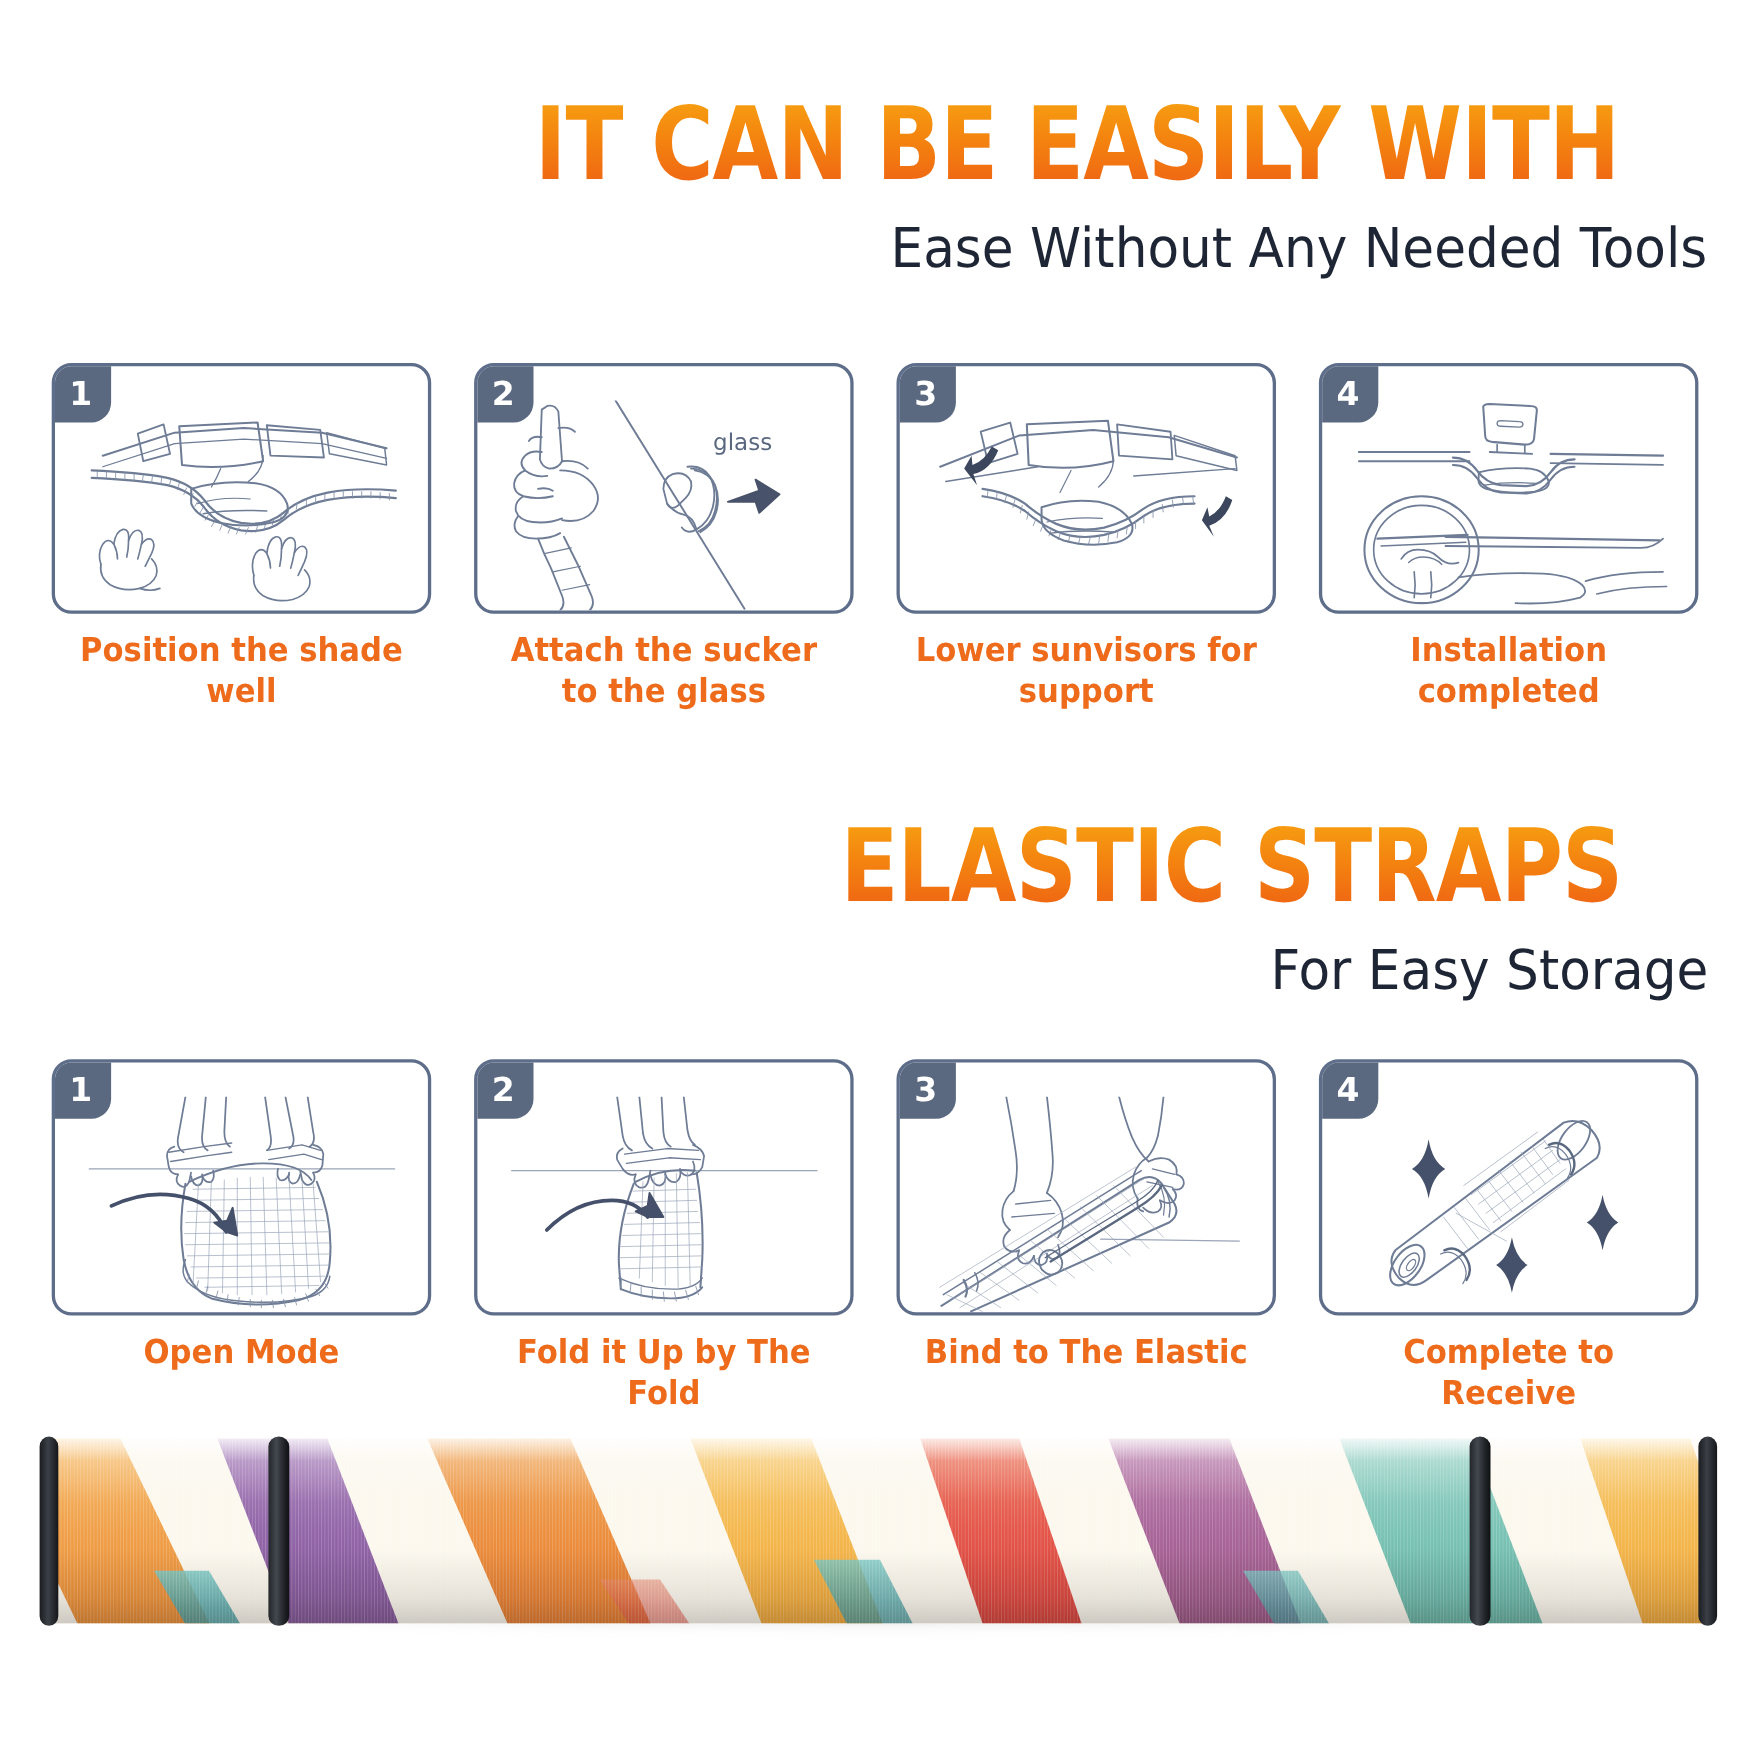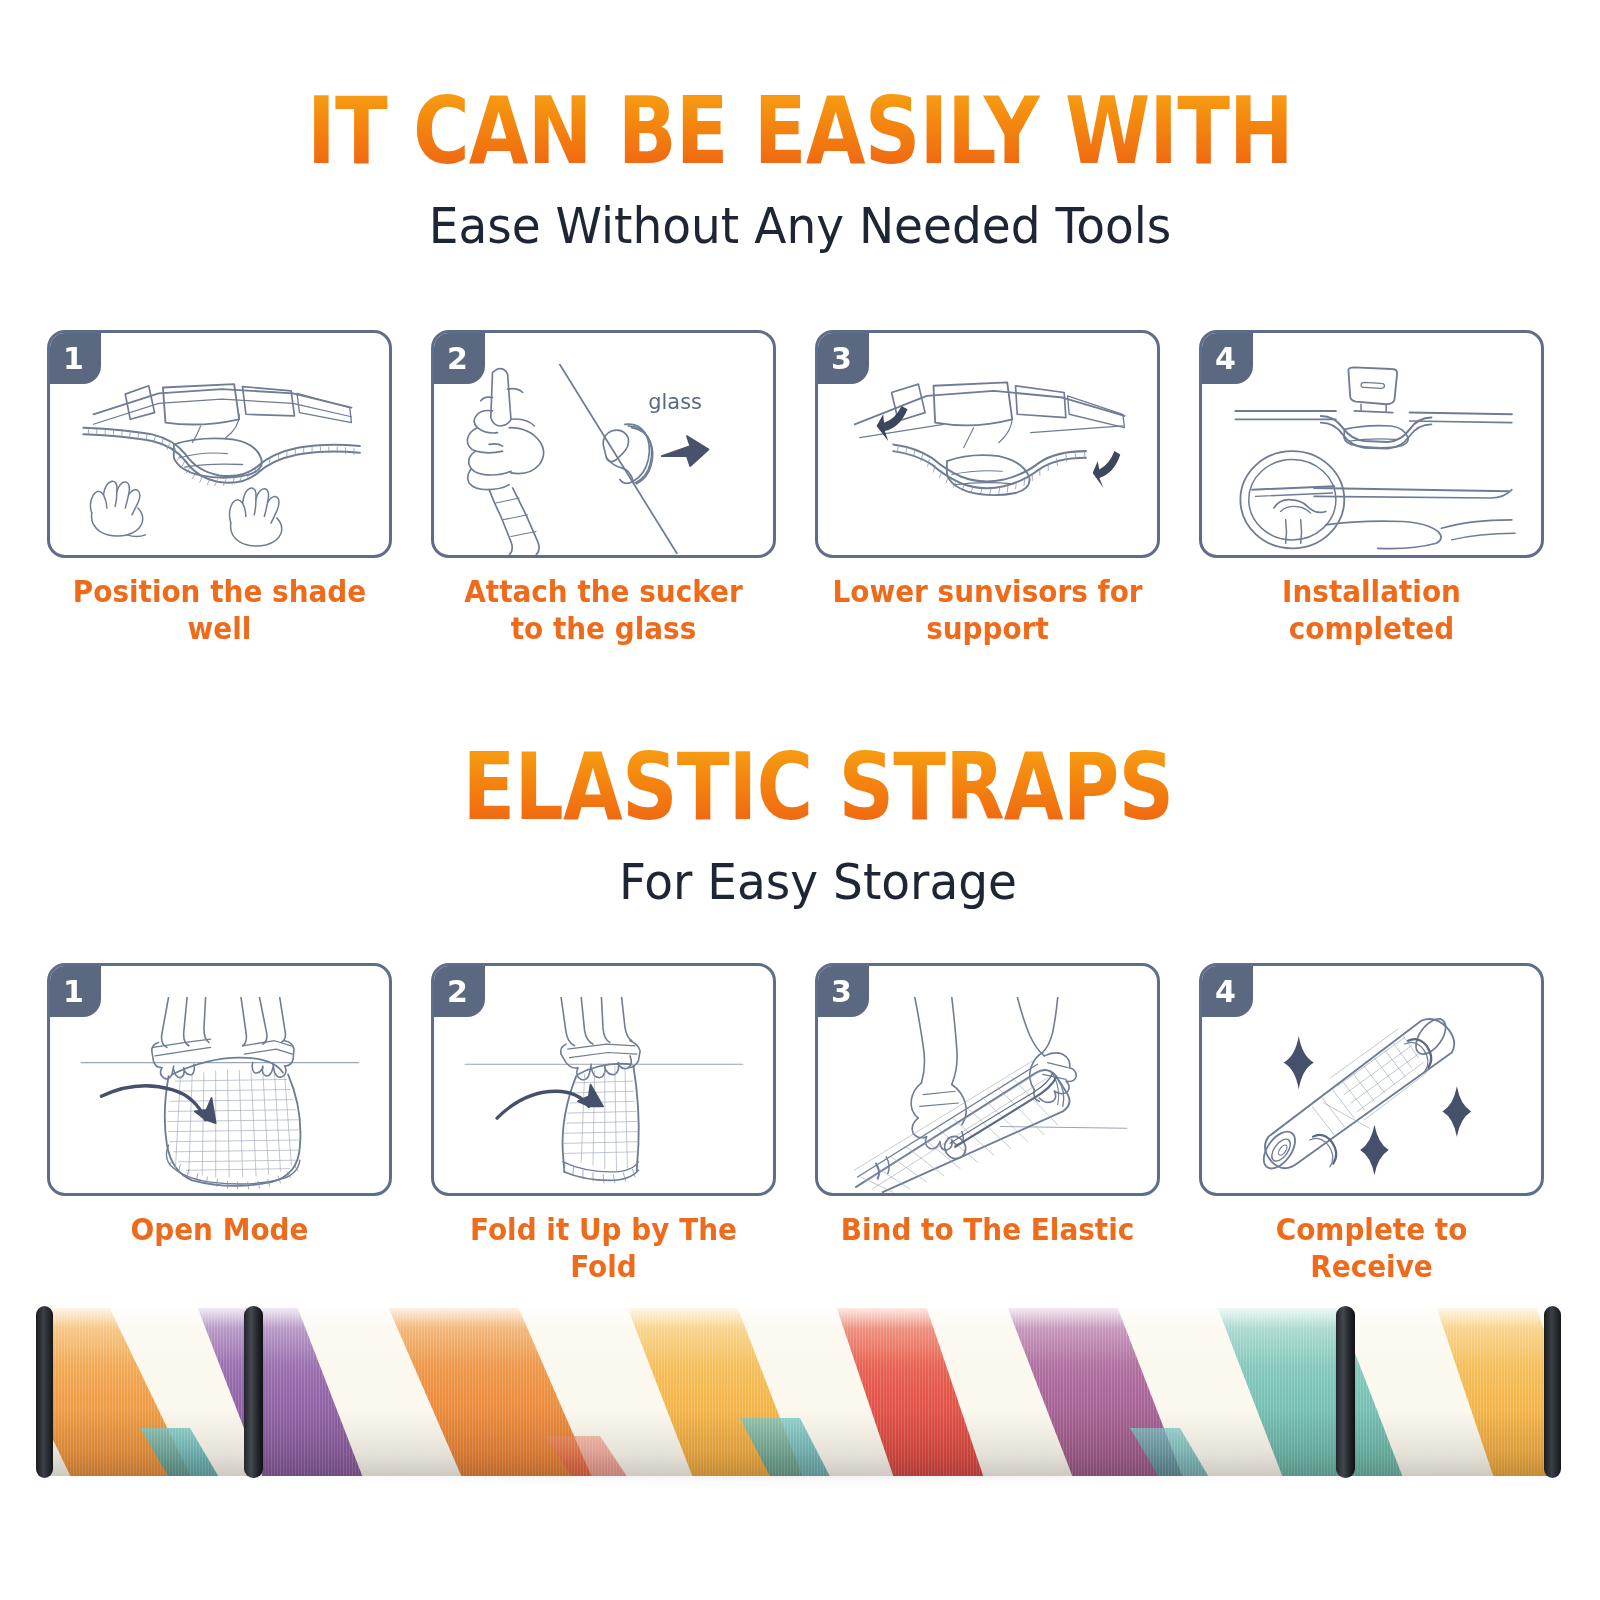--- a/index.html
+++ b/index.html
@@ -5,21 +5,21 @@
   * { margin:0; padding:0; box-sizing:border-box; }
   html,body { width:1600px; height:1600px; }
   body {
     background:#ffffff;
     font-family:"Liberation Sans", sans-serif;
     position:relative;
     overflow:hidden;
   }
 
   
-  .section-head { width:100%; text-align:center; }
+  .section-head { width:100%; text-align:right; }
 
   .big-title {
     font-family:"DejaVu Sans", sans-serif;
     font-weight:bold;
     font-size:92px;
     line-height:1.0;
     letter-spacing:-1px;
     transform:scaleX(0.84);
     background:linear-gradient(180deg,#F7A212 0%,#F4850F 42%,#EE5F14 100%);
     -webkit-background-clip:text;

